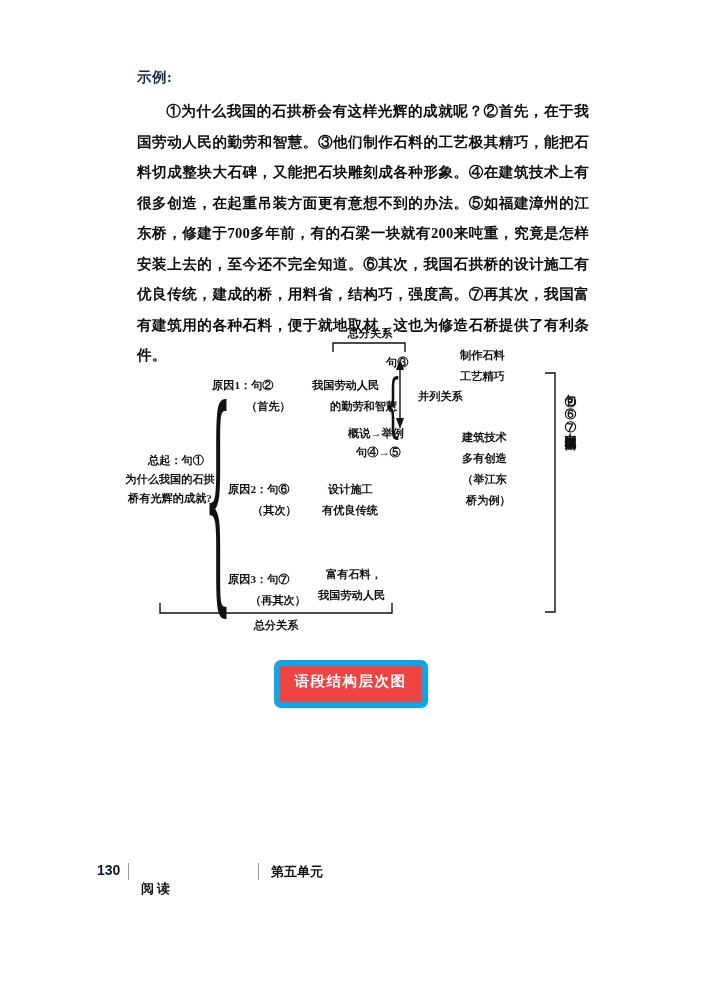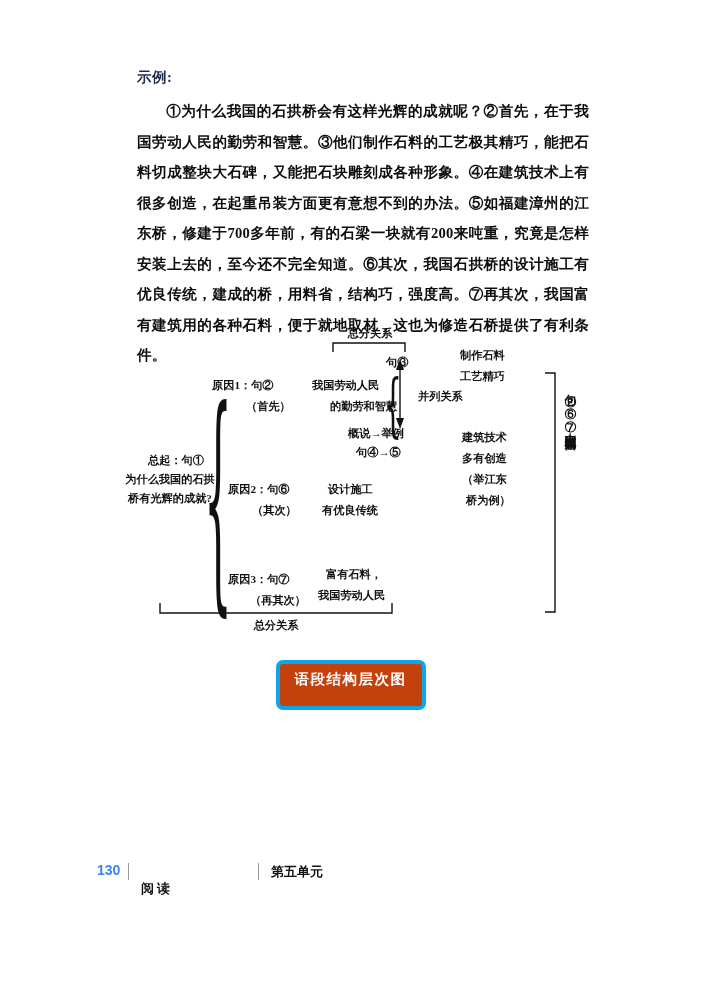--- a/index.html
+++ b/index.html
@@ -98,24 +98,24 @@
   
   .badge-wrap {
     position: absolute;
     left: 0;
     top: 660px;
     width: 701px;
     text-align: center;
   }
   .badge {
     display: inline-block;
-    padding: 6px 15px 17px 15px;
+    padding: 6px 15px 11px 15px;
     border-radius: 7px;
-    background: #c2410c;
-    border: 4px solid #0ea5e9;
+    background: #ef4444;
+    border: 6px solid #0ea5e9;
     color: #ffffff;
     font-size: 14.5px;
     font-weight: 700;
     letter-spacing: 1.5px;
     font-family: "Liberation Sans", sans-serif;
   }
 
   
   .footer {
     position: absolute;
@@ -123,21 +123,21 @@
     top: 862px;
     width: 701px;
     height: 30px;
   }
   .footer .pageno {
     position: absolute;
     left: 97px;
     top: 0;
     font-size: 14px;
     font-weight: 700;
-    color: #3b82f6;
+    color: #0f172a;
     font-family: "Liberation Sans", sans-serif;
   }
   .footer .rule1 {
     position: absolute;
     left: 128px;
     top: 1px;
     width: 1px;
     height: 17px;
     background: #9a9a9a;
   }

